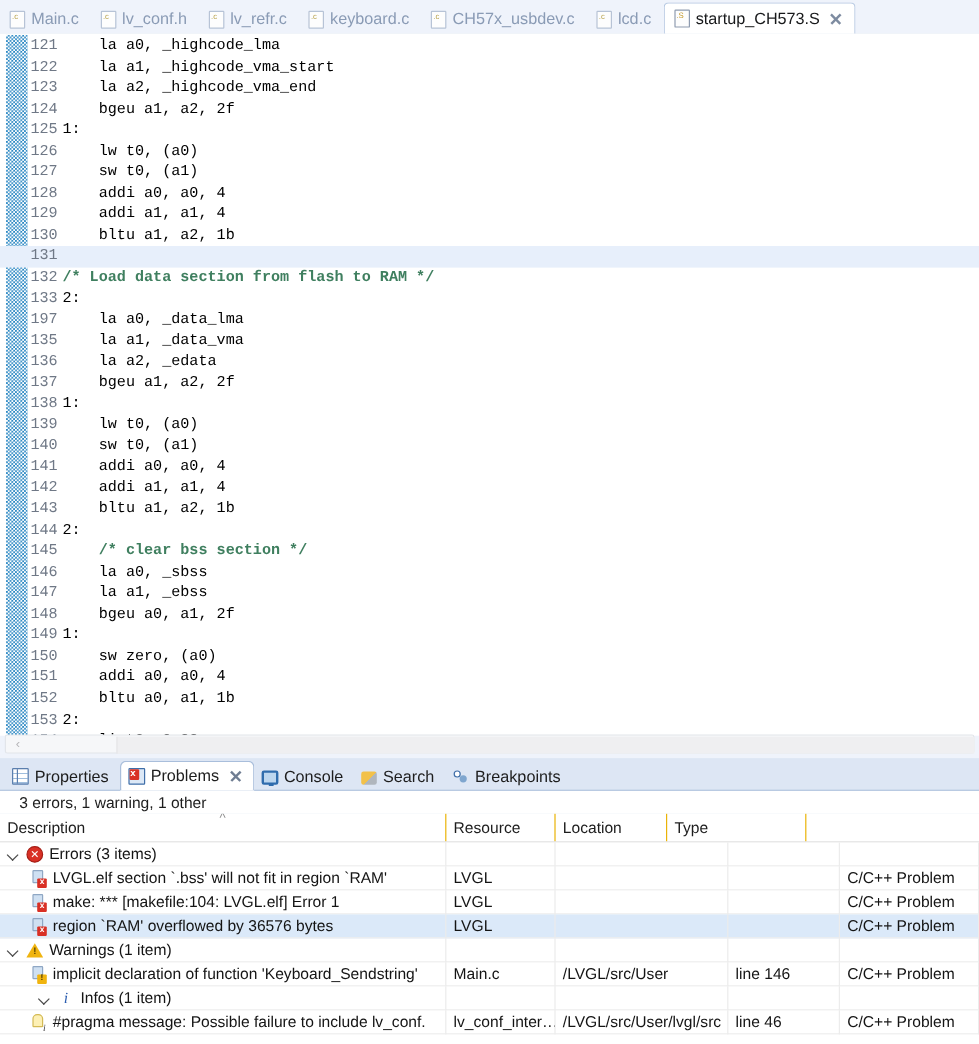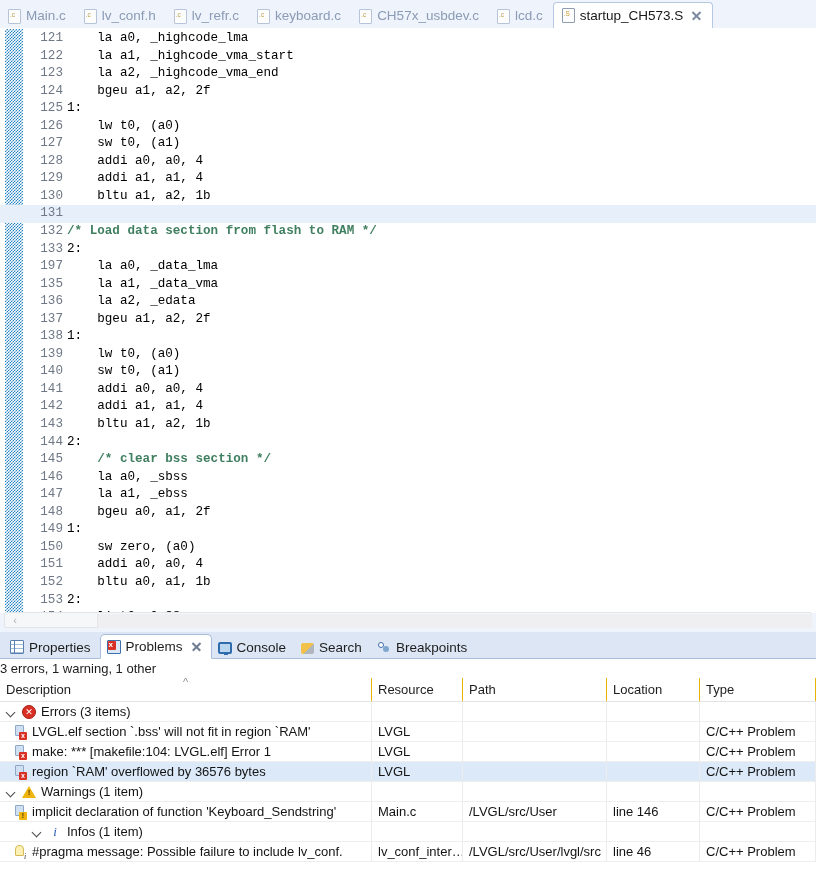--- a/index.html
+++ b/index.html
@@ -156,21 +156,20 @@
   .lno {
     width: 50px;
     min-width: 50px;
     text-align: right;
     padding-right: 2px;
     box-sizing: border-box;
     color: #6f7886;
     font-family: "Liberation Mono", "DejaVu Sans Mono", monospace;
     font-size: 12.6px;
     user-select: none;
-    margin-left: 15px;
   }
   .ctext {
     flex: 1;
     color: #000000;
     font-weight: normal;
     padding-left: 2px;
   }
   .ctext.cmt { color: #3f7f5f; font-weight: bold; }
 
   
@@ -323,21 +322,21 @@
     position: absolute;
     left: 0; top: 26px;
     width: 816px;
     height: 20px;
     background: #ffffff;
     border-top: 1px solid #a9bedb;
     font-size: 13px;
     color: #1d1d1d;
     display: flex;
     align-items: center;
-    padding-left: 0;
+    padding-left: 16px;
     box-sizing: border-box;
   }
 
   
   .ptable {
     position: absolute;
     left: 0; top: 46px;
     width: 816px;
     height: 192px;
     background: #ffffff;
@@ -389,21 +388,21 @@
     white-space: nowrap;
     overflow: hidden;
     height: 20px;
   }
   .td.desc {
     display: flex;
     align-items: center;
     gap: 5px;
     padding-left: 6px;
   }
-  .td.desc.child { padding-left: 14px; }
+  .td.desc.child { padding-left: 26px; }
 
   .twisty {
     width: 11px; height: 11px; flex: 0 0 auto;
     position: relative;
   }
   .twisty::after {
     content: "";
     position: absolute;
     left: 1px; top: 3px;
     width: 6px; height: 6px;
@@ -617,21 +616,20 @@
       </div>
 
     <div class="summary-bar">
       <span>3 errors, 1 warning, 1 other</span>
     </div>
 
     <div class="ptable">
       <div class="thead" id="table-head">
           <div class="th" style="width: 372px; min-width: 372px;"><span>Description</span><span class="sort-caret">^</span></div>
           <div class="th" style="width: 91px; min-width: 91px;"><span>Resource</span></div>
-          <div class="th" style="width: 144px; min-width: 144px;"><span>Path</span></div>
           <div class="th" style="width: 93px; min-width: 93px;"><span>Location</span></div>
           <div class="th" style="width: 116px; min-width: 116px;"><span>Type</span></div>
         </div>
       <div id="table-body">
           <div class="trow group">
             <div class="td desc" style="width: 372px; min-width: 372px;">
               <span class="twisty"></span>
               <span class="sev err-group"></span>
               <span>Errors (3 items)</span>
             </div>

